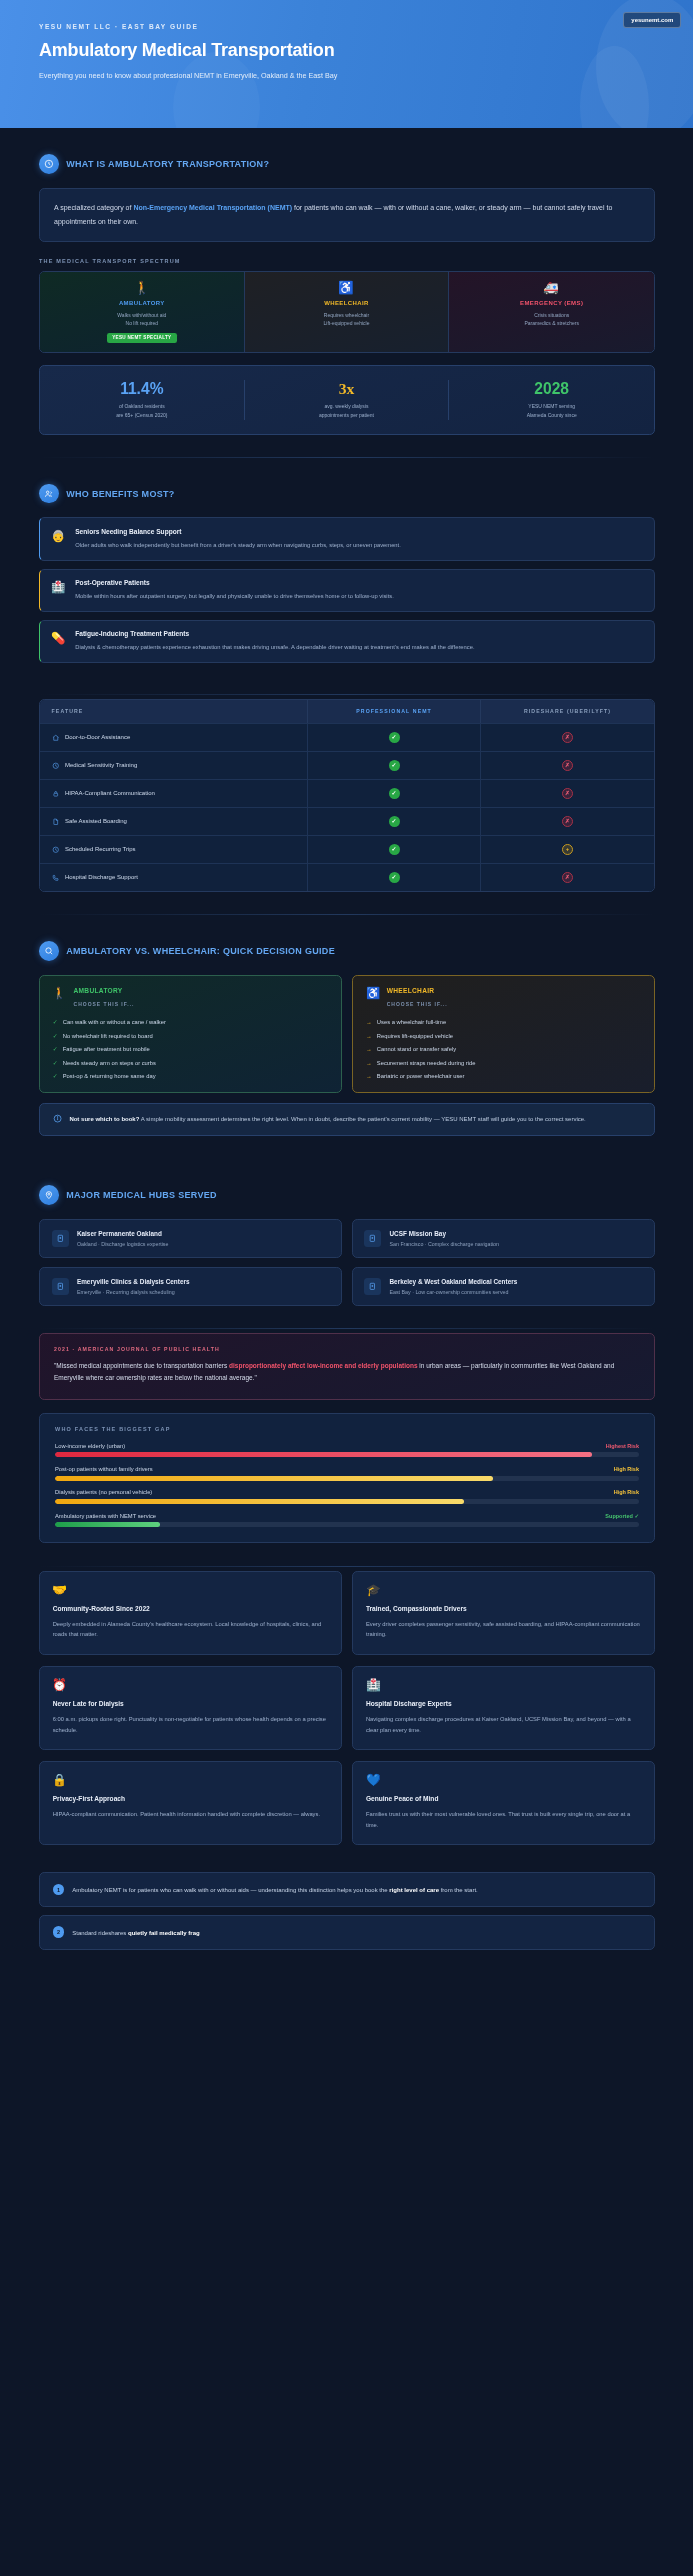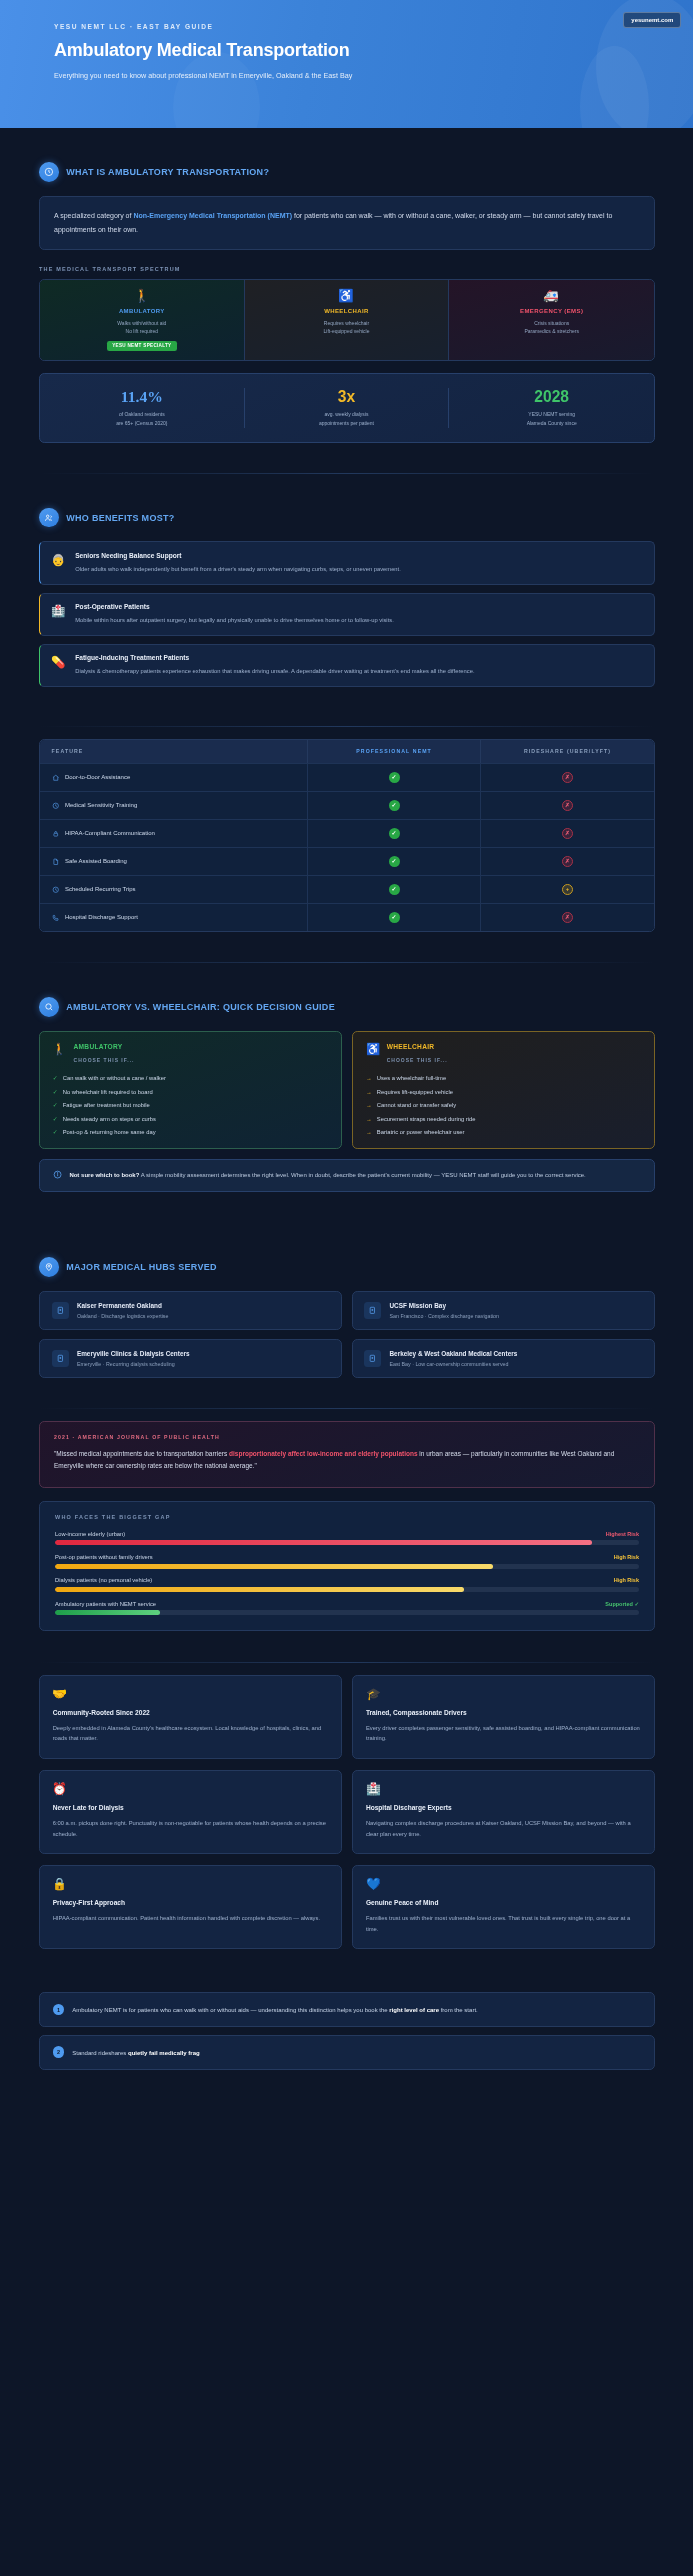--- a/index.html
+++ b/index.html
@@ -25,21 +25,21 @@
     overflow: hidden;
   }
   .hero-orb {
     position: absolute;
     border-radius: 50%;
     background: rgba(255,255,255,0.055);
   }
   .orb1 { width: 110px; height: 145px; right: -11.6px; top: -5.8px; }
   .orb2 { width: 69px; height: 121px; right: 45px; top: 46px; background: rgba(255,255,255,0.05); }
   .orb3 { width: 87px; height: 110px; left: 173px; top: 52px; background: rgba(255,255,255,0.035); }
-  .hero-inner { position: relative; padding: 23px 39px 0 54px; }
+  .hero-inner { position: relative; padding: 23px 39px 0 39px; }
   .kicker {
     font-size: 6.6px;
     letter-spacing: 1.5px;
     font-weight: bold;
     color: rgba(255,255,255,0.82);
     margin-bottom: 9.8px;
   }
   .hero-title {
     font-size: 18px;
     font-weight: bold;
@@ -60,21 +60,21 @@
     background: rgba(10,24,48,0.52);
     border: 0.6px solid rgba(255,255,255,0.28);
     border-radius: 2.9px;
     padding: 4px 7px;
     font-size: 6px;
     font-weight: bold;
     color: #ffffff;
   }
 
   
-  .section { padding: 12px 39px; }
+  .section { padding: 4px 39px; }
   .sec-head {
     display: flex;
     align-items: center;
     gap: 7.5px;
     padding-top: 22px;
     padding-bottom: 14px;
   }
   .sec-icon {
     width: 19.7px; height: 19.7px;
     border-radius: 50%;
@@ -160,22 +160,22 @@
     display: grid;
     grid-template-columns: repeat(3, 1fr);
     background: linear-gradient(160deg, #17294a, #132341);
     border: 0.6px solid #27406b;
     border-radius: 5.2px;
     padding: 14px 0 14px 0;
   }
   .stat { text-align: center; border-right: 0.6px solid #27406b; padding: 0 5.8px; }
   .stat:last-child { border-right: none; }
   .stat-num { font-size: 15.6px; font-weight: bold; line-height: 1.1; margin-bottom: 4.6px; }
-  .stat-num.blue  { color: #5aa3f5; font-family: Liberation Serif, serif; }
-  .stat-num.amber { color: #f2b928; }
+  .stat-num.blue  { color: #5aa3f5; }
+  .stat-num.amber { color: #f2b928; font-family: Liberation Serif, serif; }
   .stat-num.green { color: #3fc469; }
   .stat-cap { font-size: 5px; color: #9cb0cd; line-height: 1.75; }
 
   
   .ben {
     background: #132442;
     border: 0.6px solid #24395e;
     border-left-width: 1.7px;
     border-radius: 5.2px;
     padding: 9.2px 11.6px 9.8px 11.6px;

